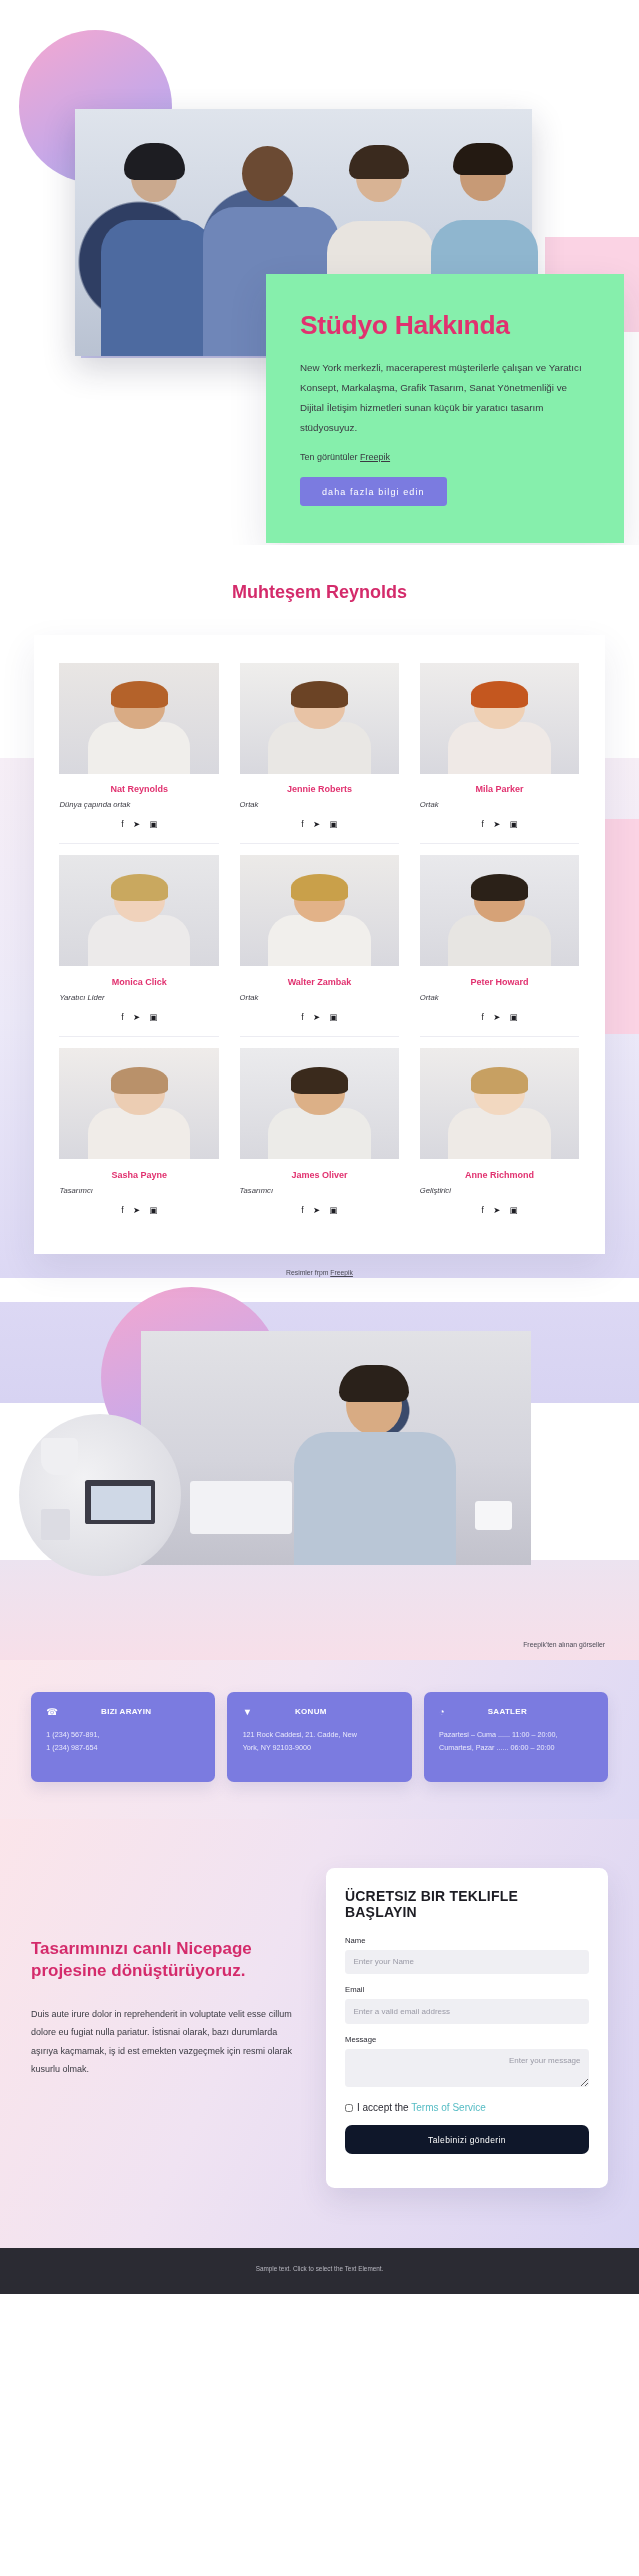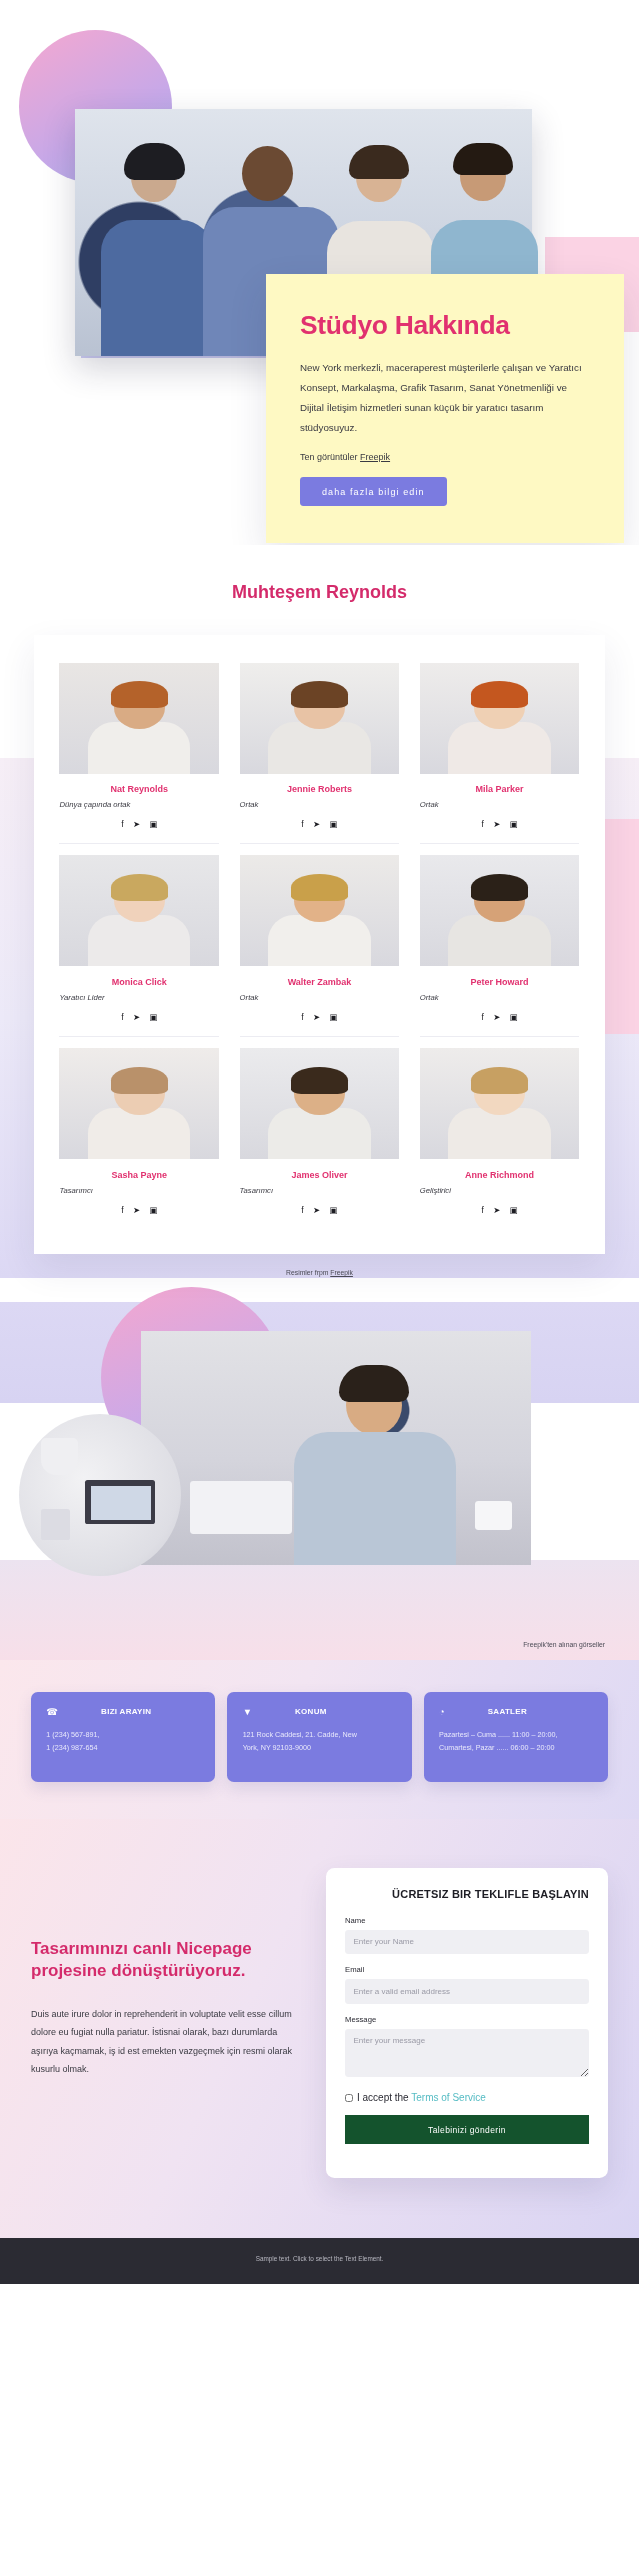--- a/index.html
+++ b/index.html
@@ -68,21 +68,21 @@
     box-shadow: 0 12px 31px rgba(30,30,60,.2);
   }
   .hero-photo .pgroup { position:absolute; inset:0; }
   .p-head { border-radius:50%; position:absolute; }
   .p-body { position:absolute; bottom:0; border-radius: 32px 32px 0 0; }
 
   .hero-card {
     position: absolute;
     left: 266px; top: 274px;
     width: 358px;
-    background: #fef9c3;
+    background: #86efac;
     padding: 36px 37px 37px 34px;
     box-shadow: 0 15.3px 37px rgba(40,40,80,.12);
     z-index: 12;
   }
   .hero-title {
     font-size: 26.4px;
     font-weight: bold;
     color: #e1316f;
     letter-spacing: -0.3px;
     margin-bottom: 17px;
@@ -224,44 +224,44 @@
   }
   .ct-body { font-size: 9px; line-height: 2.05; color: #3a3a42; }
   .form-card {
     flex: 1;
     background: #fff;
     border-radius: 8.5px;
     padding: 20.5px 19px 34px;
     box-shadow: 0 12px 29px rgba(60,60,110,.12);
   }
   .form-title {
-    text-align: right; font-size: 11px; font-weight: bold;
+    text-align: left; font-size: 14px; font-weight: bold;
     color: #1d1d24; letter-spacing: 0.2px; margin-bottom: 15.3px;
   }
   .f-label { font-size: 7.7px; color:#2a2a33; margin-bottom: 5.1px; display:block; }
   .f-input, .f-textarea {
     width: 100%;
     background: #efeff3;
     border: none;
     border-radius: 3.4px;
     padding: 7.7px 8.5px;
     font-size: 8px;
     color: #33333c;
     font-family: "Liberation Sans", sans-serif;
     margin-bottom: 11px;
   }
   .f-input::placeholder, .f-textarea::placeholder { color:#9a9aa6; }
-  .f-textarea { height: 48px; resize: vertical; }
+  .f-textarea { height: 38px; resize: vertical; text-align: right; }
   .f-check { display:flex; align-items:center; gap:4.3px; margin: 1.7px 0 12px; }
   .f-check input { width:7.7px; height:7.7px; margin:0; }
   .f-check label { font-size: 10px; color:#2a2a33; }
   .f-check a { color:#56bcc4; text-decoration:none; }
   .btn-submit {
-    width: 100%; background:#14532d; color:#fff;
-    border:none; border-radius:0; padding: 9.4px 0;
+    width: 100%; background:#0f172a; color:#fff;
+    border:none; border-radius:7px; padding: 9.4px 0;
     font-size: 8.5px; letter-spacing:0.4px; cursor:pointer;
     font-family:"Liberation Sans", sans-serif;
   }
 
   
   .footer {
     background: #2b2b33;
     padding: 17px 0 22px;
     text-align: center;
   }

